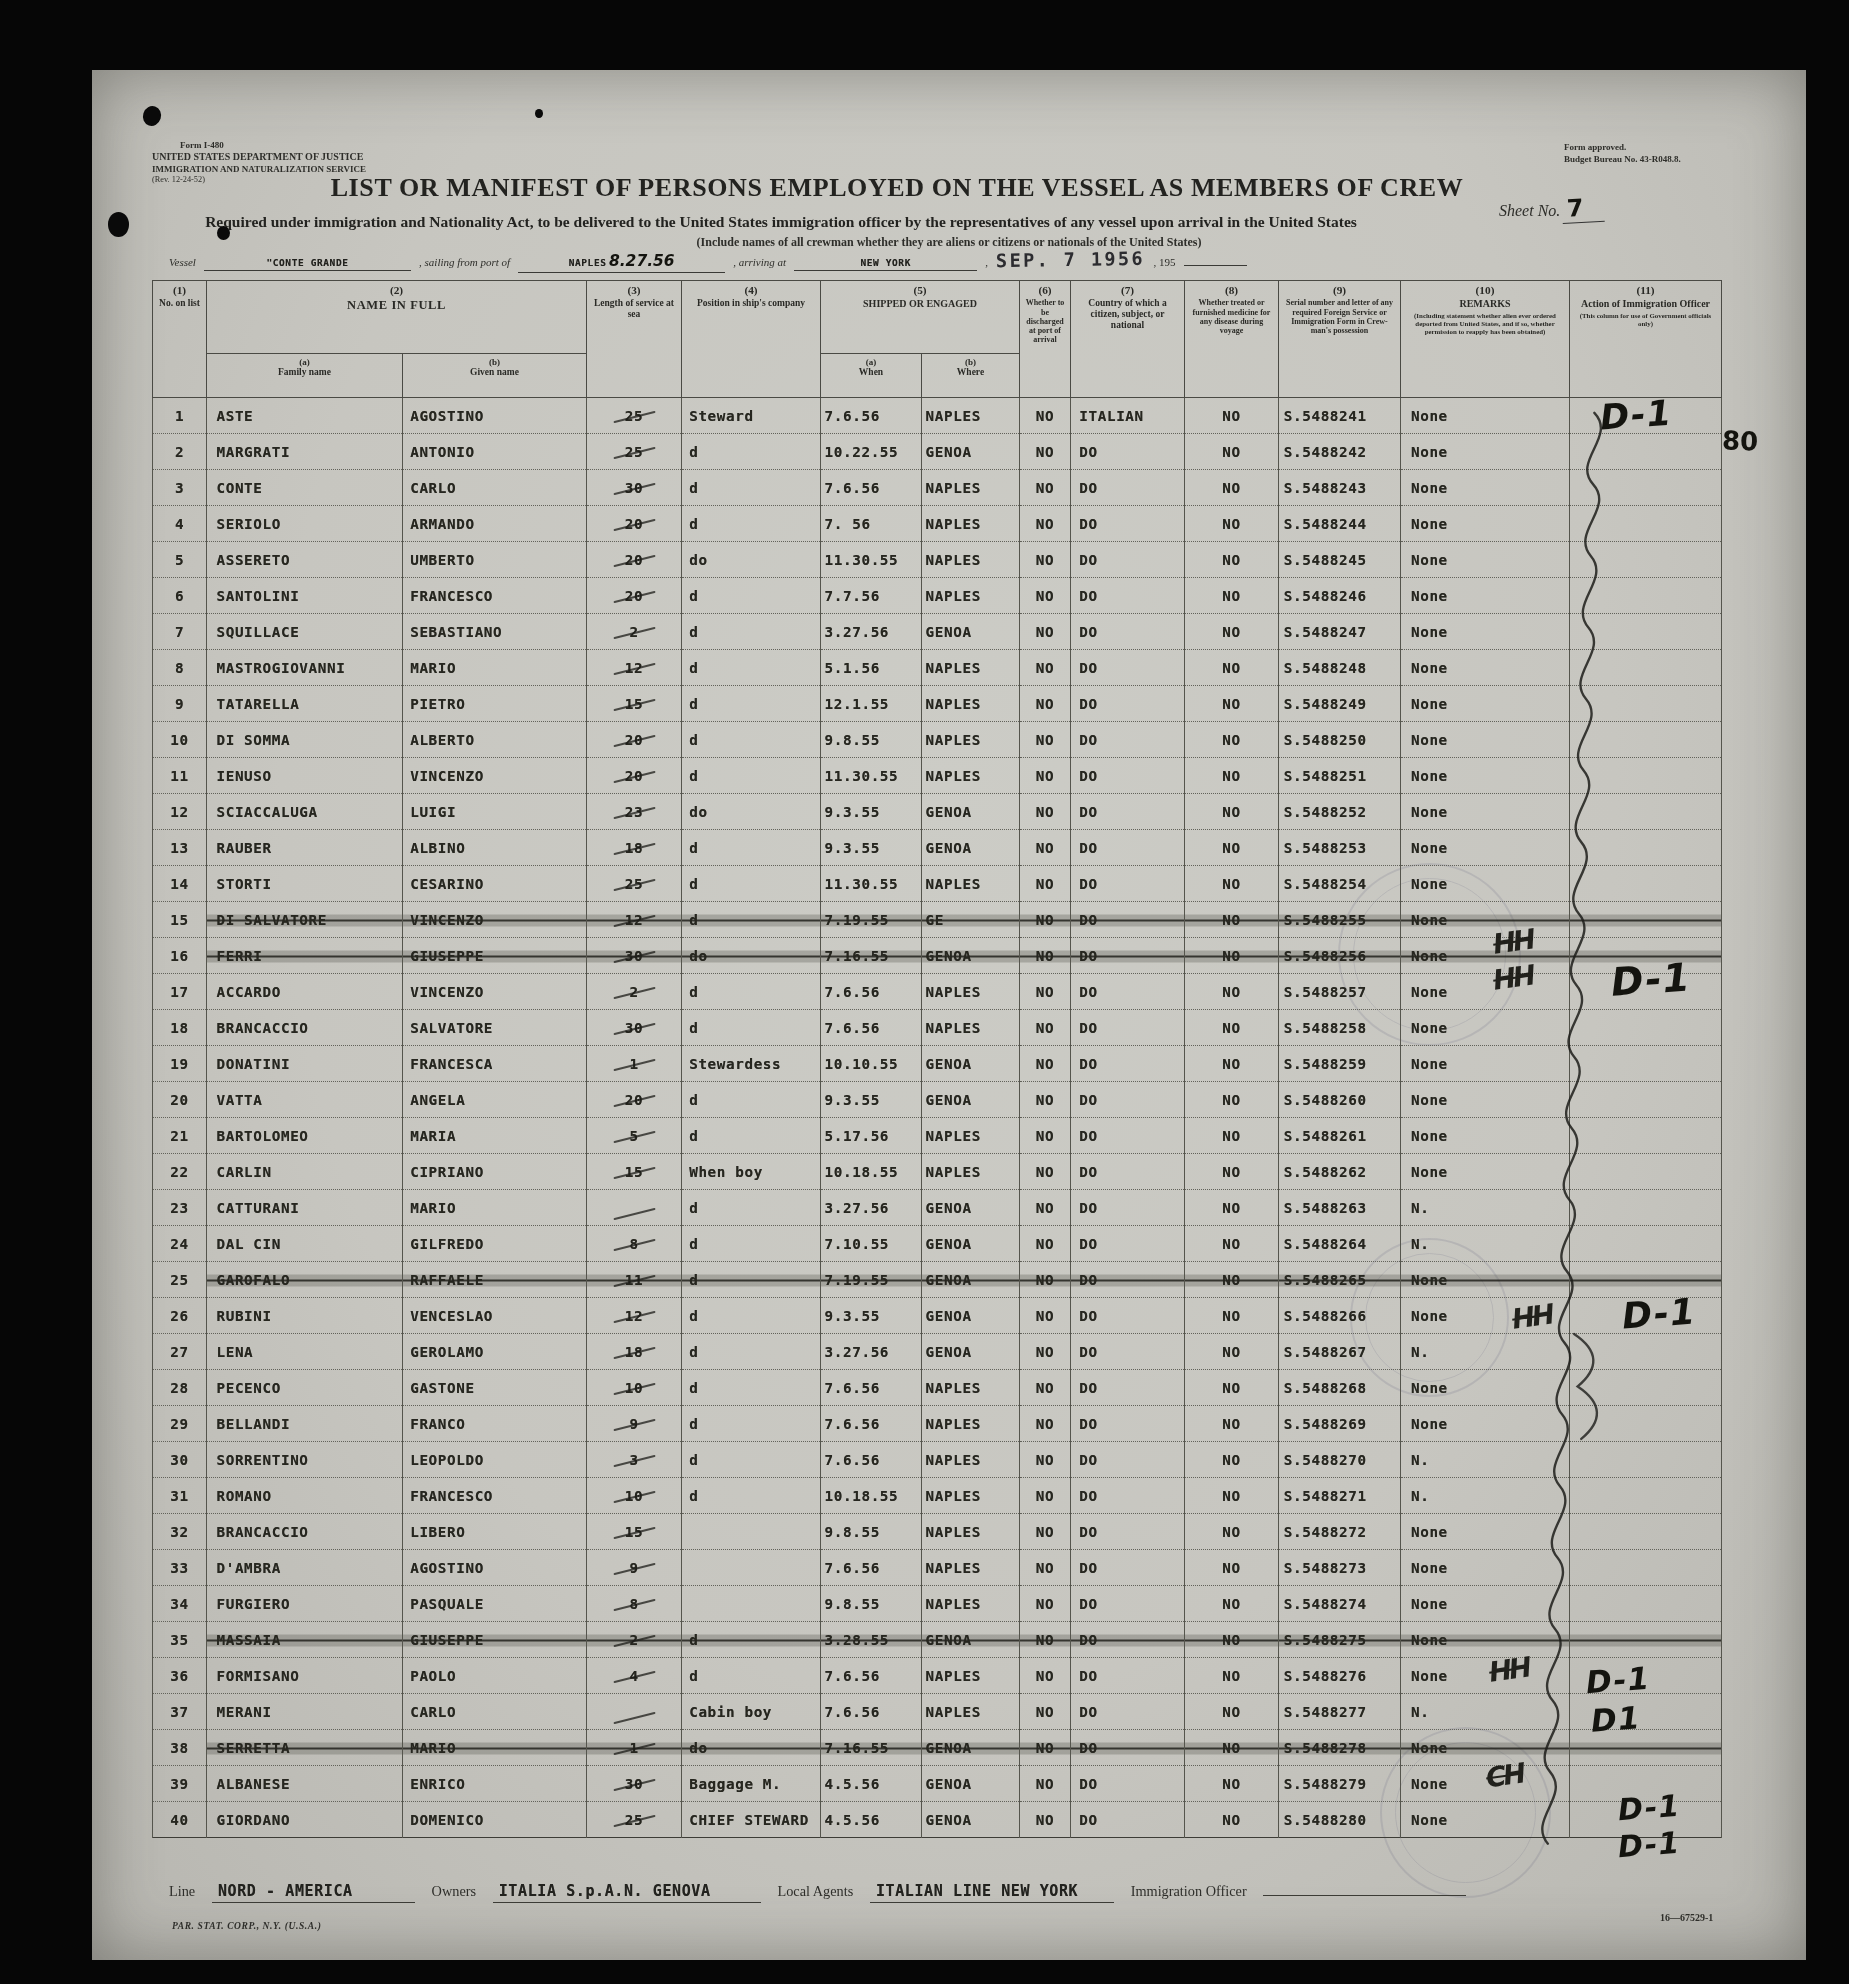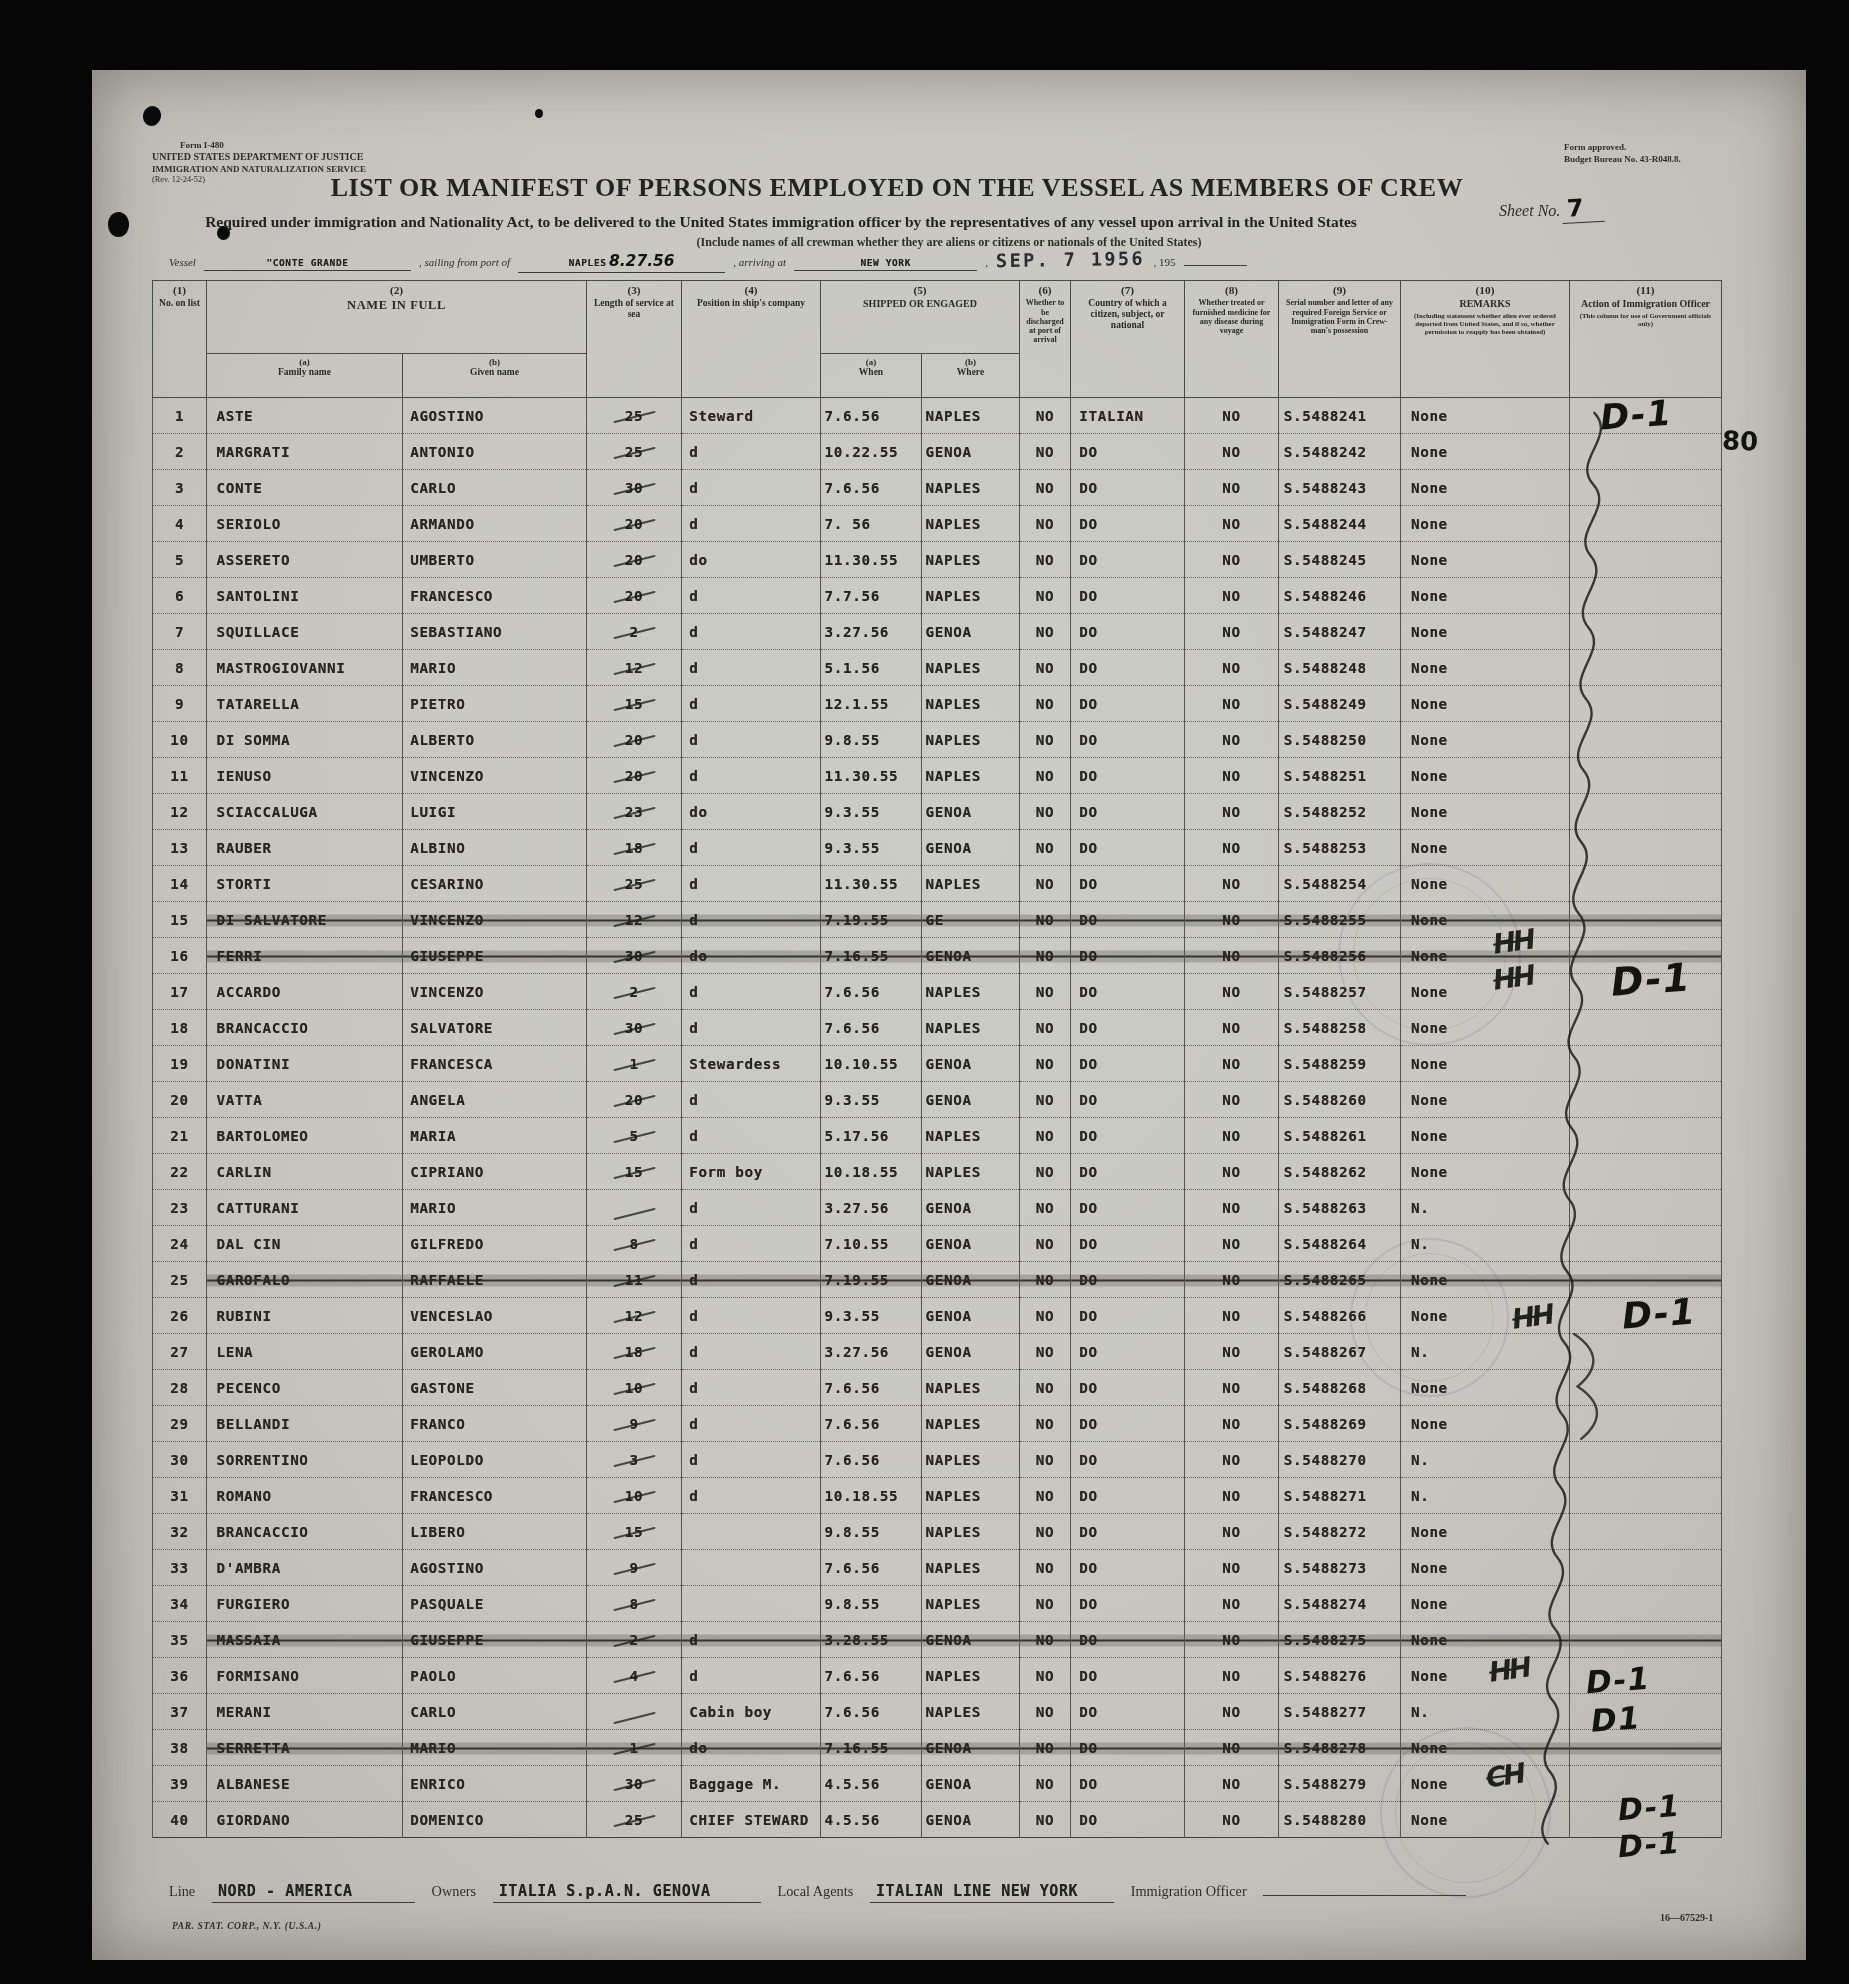--- a/index.html
+++ b/index.html
@@ -563,21 +563,21 @@
           <td class="c-med">NO</td>
           <td class="c-ser">S.5488261</td>
           <td class="c-rem">None</td>
           <td class="c-act"></td>
         </tr>
         <tr>
           <td class="c-no">22</td>
           <td class="c-family">CARLIN</td>
           <td class="c-given">CIPRIANO</td>
           <td class="c-svc"><span class="svc">15</span></td>
-          <td class="c-pos">Form boy</td>
+          <td class="c-pos">When boy</td>
           <td class="c-when">10.18.55</td>
           <td class="c-where">NAPLES</td>
           <td class="c-dis">NO</td>
           <td class="c-cty">DO</td>
           <td class="c-med">NO</td>
           <td class="c-ser">S.5488262</td>
           <td class="c-rem">None</td>
           <td class="c-act"></td>
         </tr>
         <tr>

